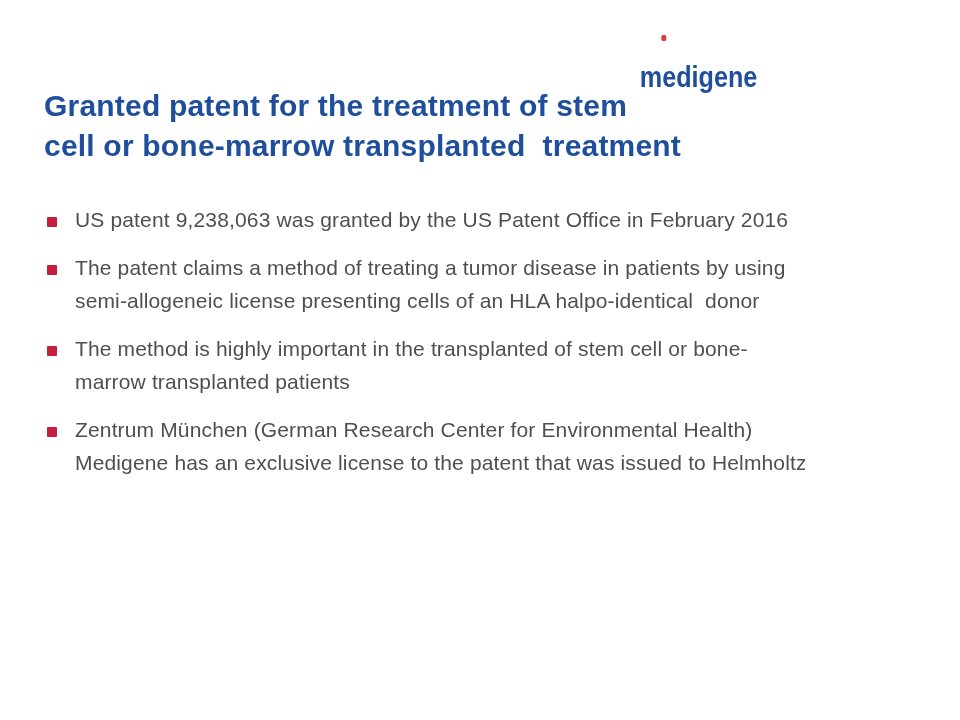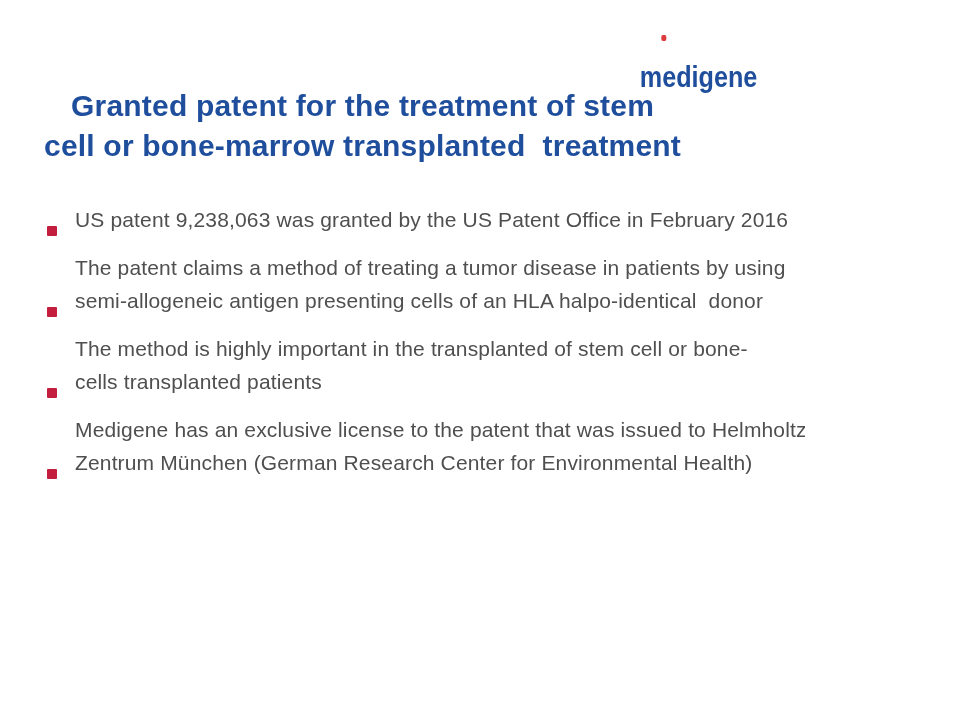--- a/index.html
+++ b/index.html
@@ -40,32 +40,32 @@
   .title {
     position: absolute;
     left: 44px;
     top: 86px;
     font-size: 30px;
     line-height: 40px;
     font-weight: bold;
     color: #1F4E9C;
     letter-spacing: 0.2px;
   }
-  .title .title-line { white-space: pre-wrap; text-align: center; }
+  .title .title-line { white-space: pre-wrap; }
 
   
   .bullets {
     position: absolute;
     left: 47px;
     top: 203px;
     width: 858px;
   }
   .bullet-item {
     display: flex;
-    align-items: flex-end;
+    align-items: flex-start;
     margin-bottom: 15px;
   }
   .bullet-marker {
     flex: none;
     width: 10px;
     height: 10px;
     margin-top: 14px;
     margin-right: 18px;
     border-radius: 1px;
     background: #C41E3E;
@@ -111,37 +111,37 @@
       <div class="bullet-marker"></div>
       <div class="bullet-text">
         <div class="bullet-line">US patent 9,238,063 was granted by the US Patent Office in February 2016</div>
       </div>
     </div>
 
     <div class="bullet-item">
       <div class="bullet-marker"></div>
       <div class="bullet-text">
         <div class="bullet-line">The patent claims a method of treating a tumor disease in patients by using</div>
-        <div class="bullet-line">semi-allogeneic antigen presenting cells of an HLA halpo-identical  donor</div>
+        <div class="bullet-line">semi-allogeneic license presenting cells of an HLA halpo-identical  donor</div>
       </div>
     </div>
 
     <div class="bullet-item">
       <div class="bullet-marker"></div>
       <div class="bullet-text">
         <div class="bullet-line">The method is highly important in the transplanted of stem cell or bone-</div>
-        <div class="bullet-line">cells transplanted patients</div>
+        <div class="bullet-line">marrow transplanted patients</div>
       </div>
     </div>
 
     <div class="bullet-item">
       <div class="bullet-marker"></div>
       <div class="bullet-text">
+        <div class="bullet-line">Zentrum München (German Research Center for Environmental Health)</div>
         <div class="bullet-line">Medigene has an exclusive license to the patent that was issued to Helmholtz</div>
-        <div class="bullet-line">Zentrum München (German Research Center for Environmental Health)</div>
       </div>
     </div>
 
   </div>
 
   <div class="page-number">18</div>
 
 </div>
 
 </body></html>

